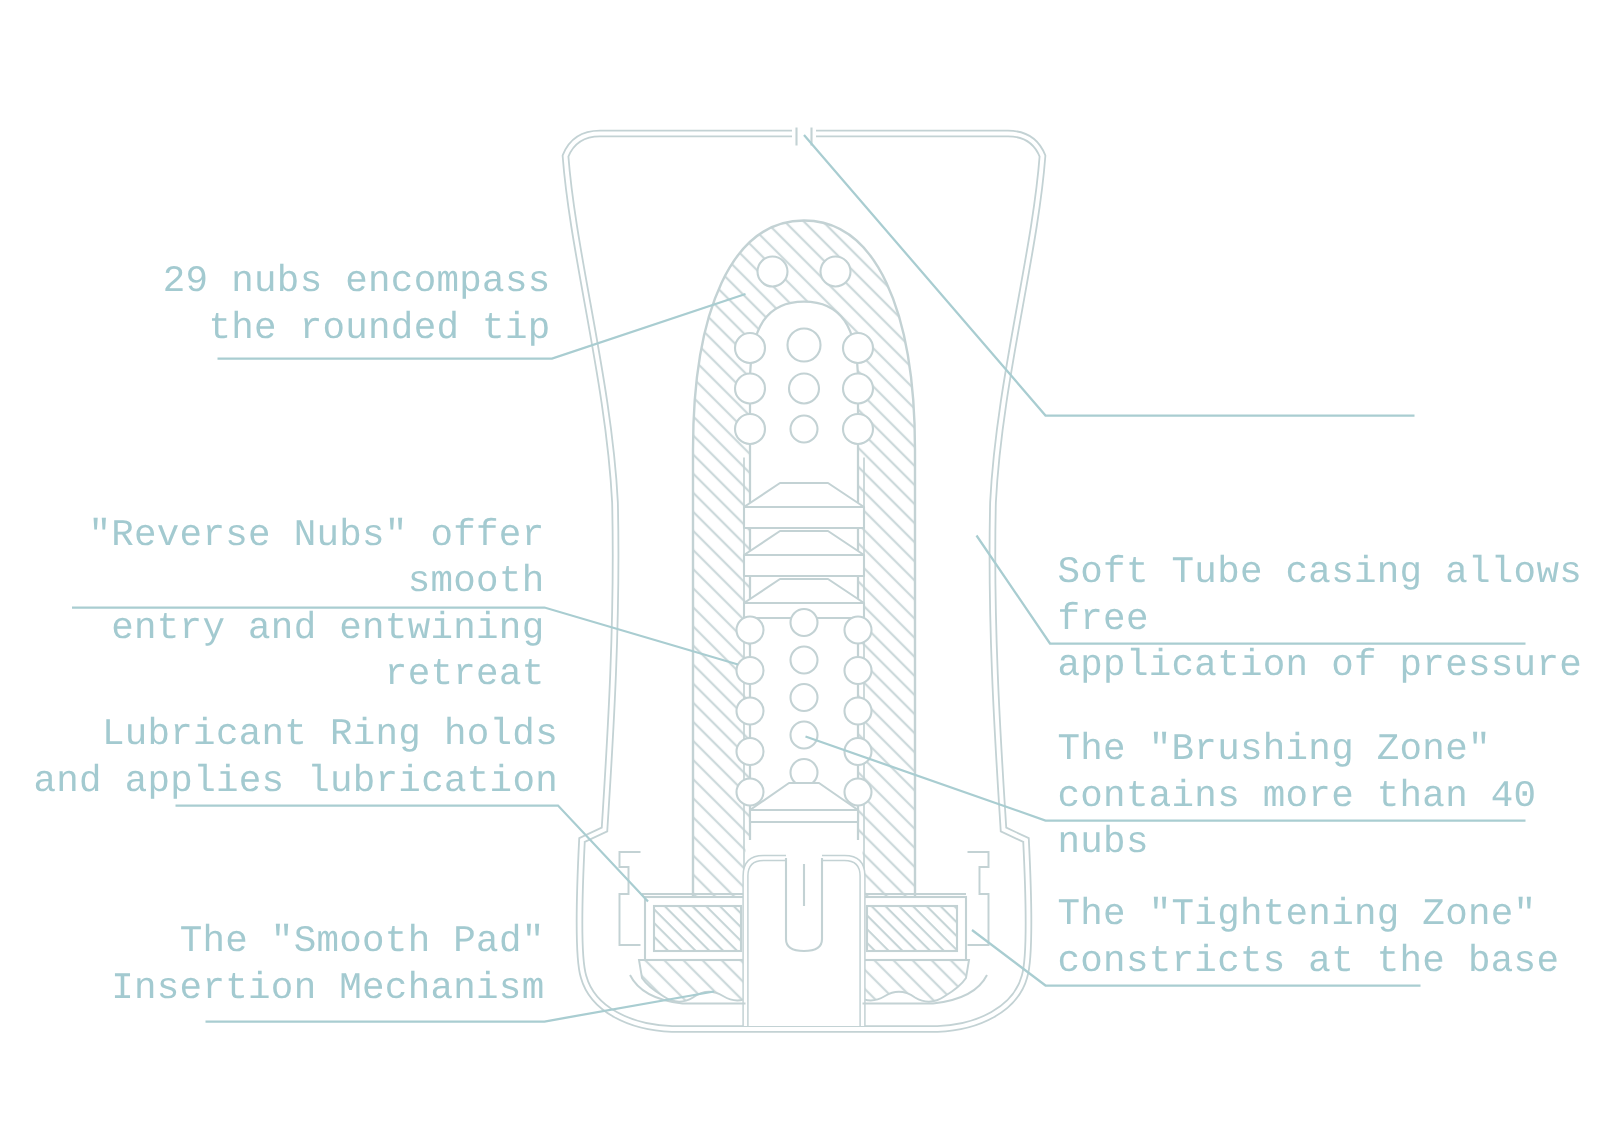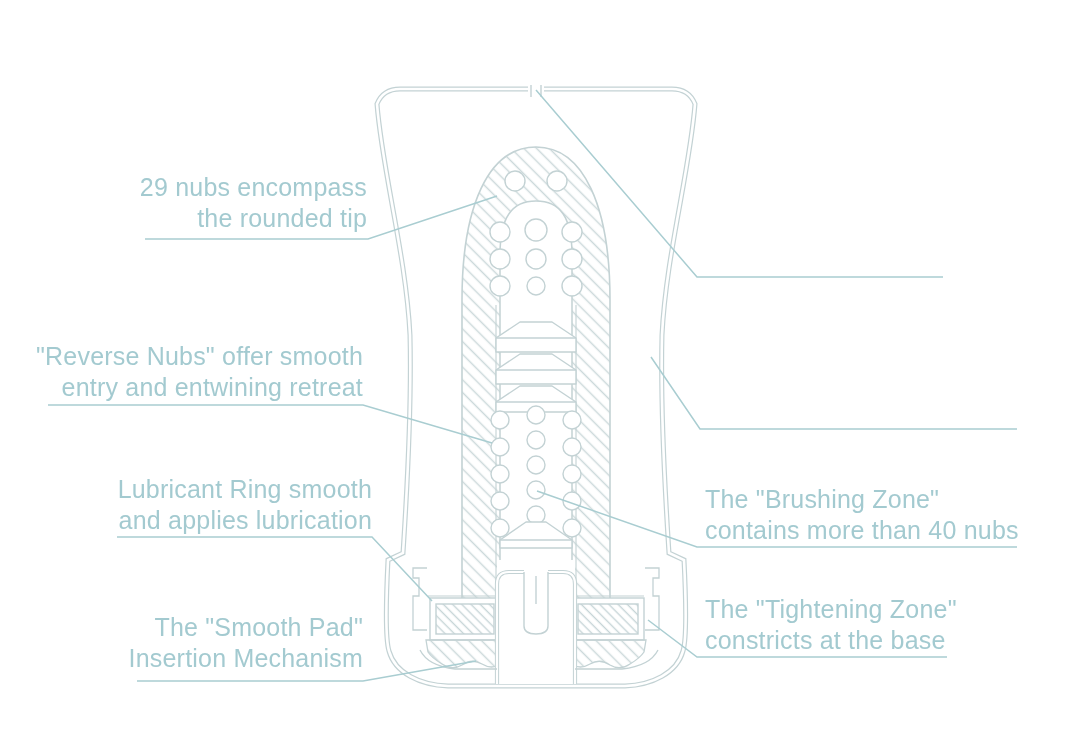--- a/index.html
+++ b/index.html
@@ -1,21 +1,21 @@
 <!DOCTYPE html>
 <html><head>
 <meta charset="utf-8">
 <style>
   html,body{margin:0;padding:0;background:#ffffff;}
   .stage{
     position:relative;
     width:1080px;height:753px;
     background:#ffffff;
     overflow:hidden;
-    font-family:Liberation Sans, sans-serif;
+    font-family:Liberation Mono, monospace;
   }
   .stage svg{position:absolute;left:0;top:0;}
   .lbl{
     position:absolute;
     font-size:25px;
     line-height:31px;
     letter-spacing:.2px;
     color:#a3cad0;
     white-space:pre-line;
   }
@@ -157,22 +157,24 @@
     </g>
   </svg>
 
   <div class="lbl right" style="right:713px;top:172px">29 nubs encompass
 the rounded tip</div>
 
 
   <div class="lbl right" style="right:717px;top:341px">"Reverse Nubs" offer smooth
 entry and entwining retreat</div>
 
+  <div class="lbl" style="left:705px;top:366px">Soft Tube casing allows free
+application of pressure</div>
 
-  <div class="lbl right" style="right:708px;top:474px">Lubricant Ring smooth
+  <div class="lbl right" style="right:708px;top:474px">Lubricant Ring holds
 and applies lubrication</div>
 
   <div class="lbl" style="left:705px;top:484px">The "Brushing Zone"
 contains more than 40 nubs</div>
 
   <div class="lbl right" style="right:717px;top:612px">The "Smooth Pad"
 Insertion Mechanism</div>
 
   <div class="lbl" style="left:705px;top:594px">The "Tightening Zone"
 constricts at the base</div>

